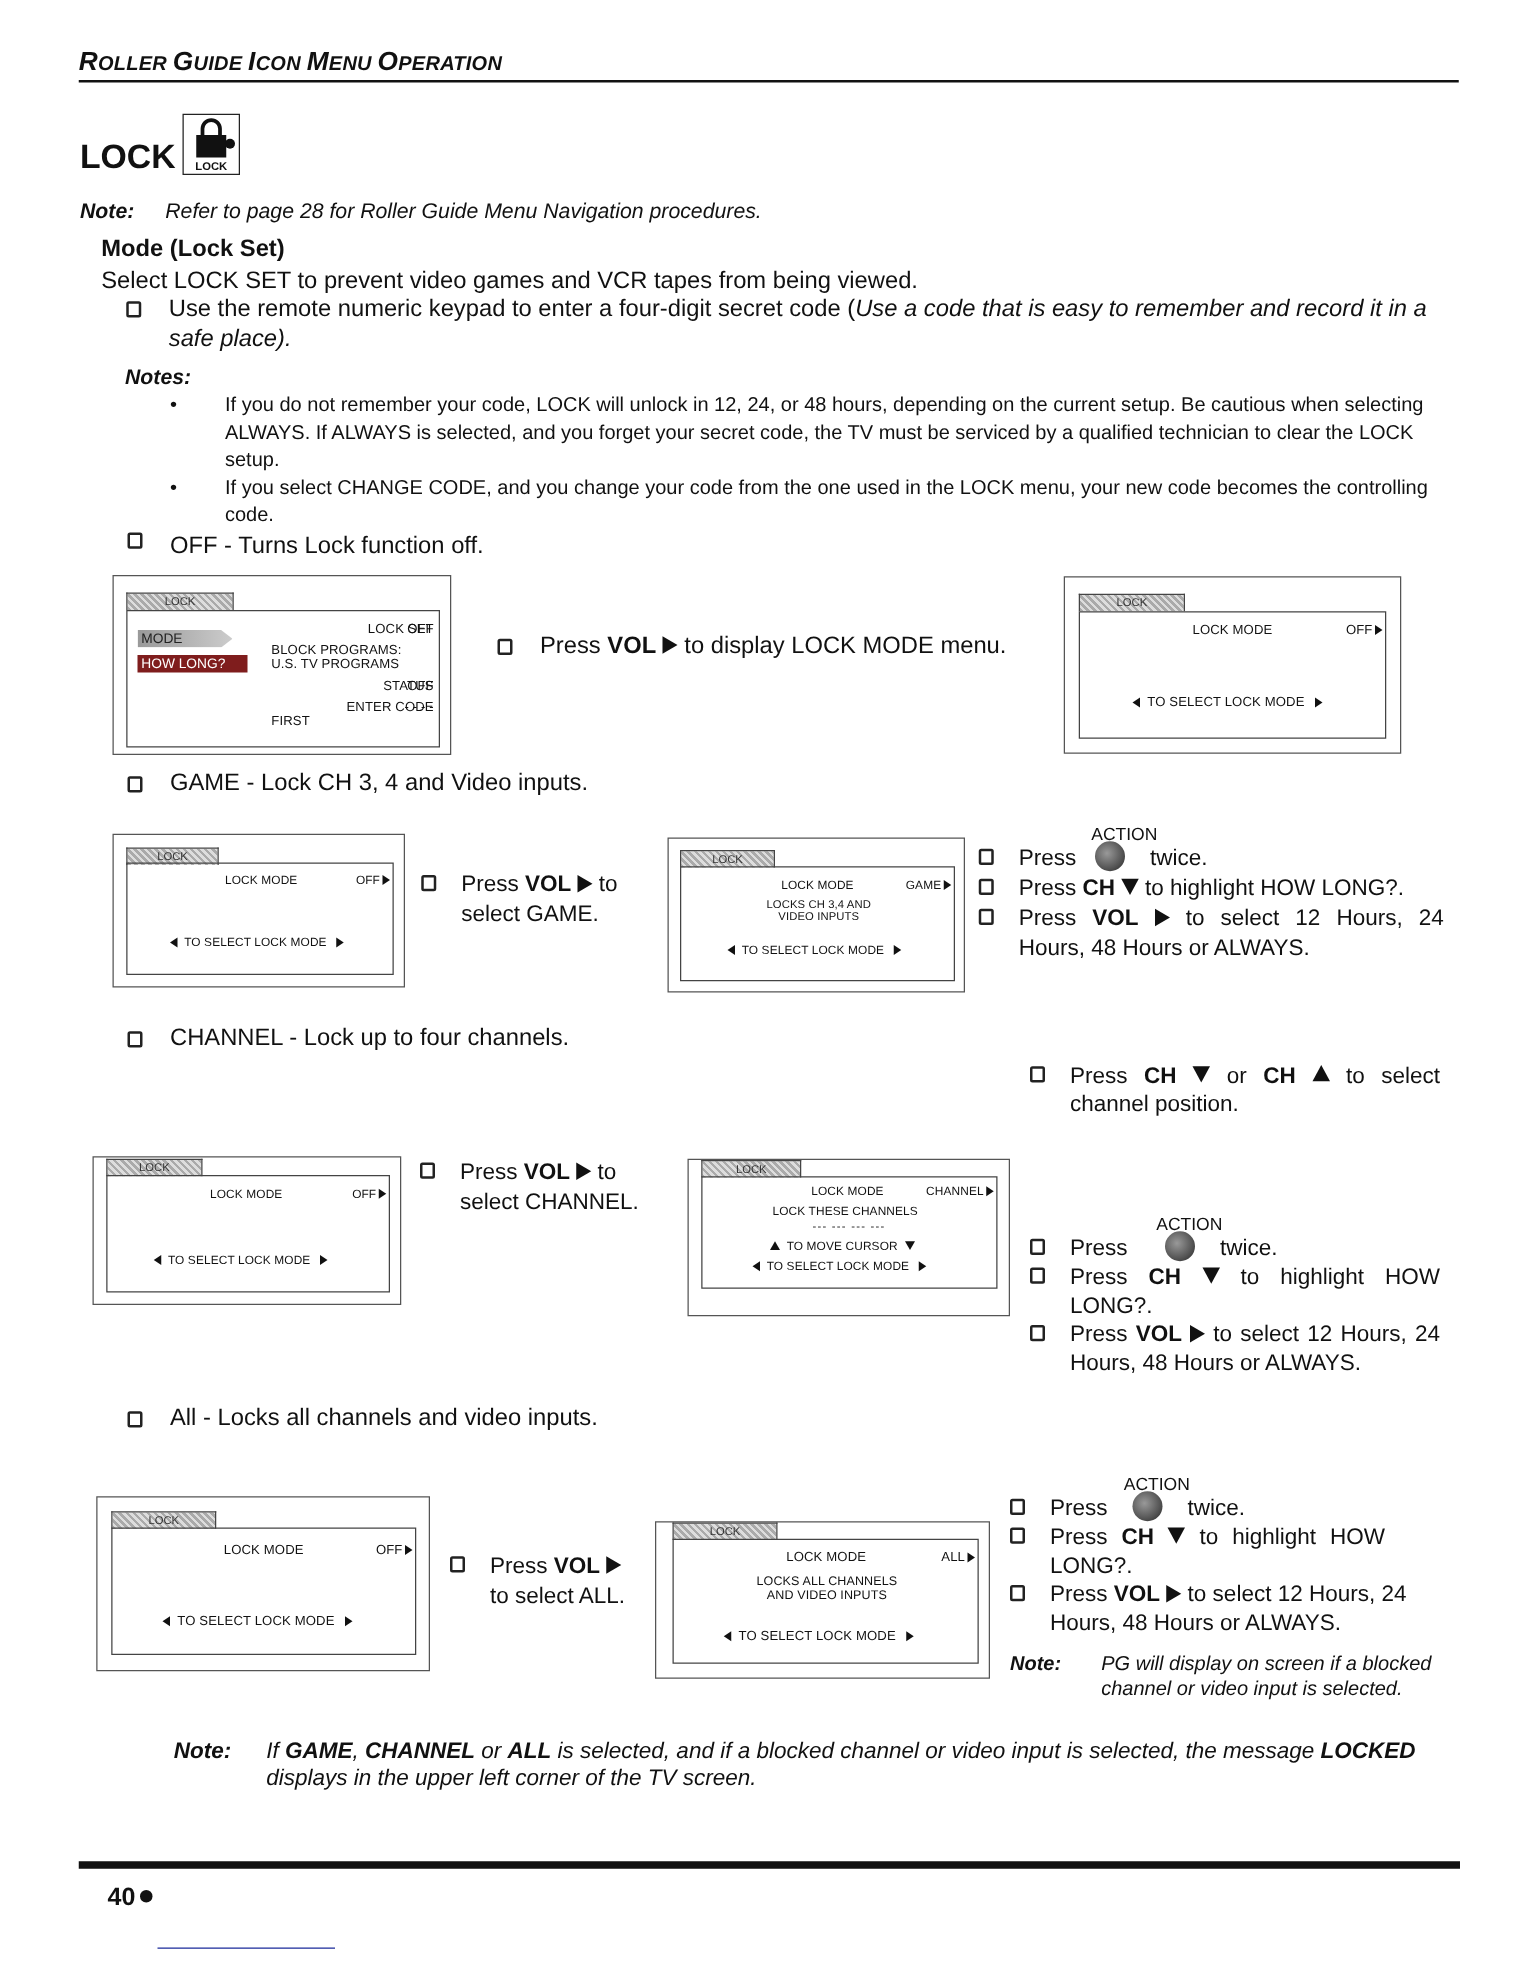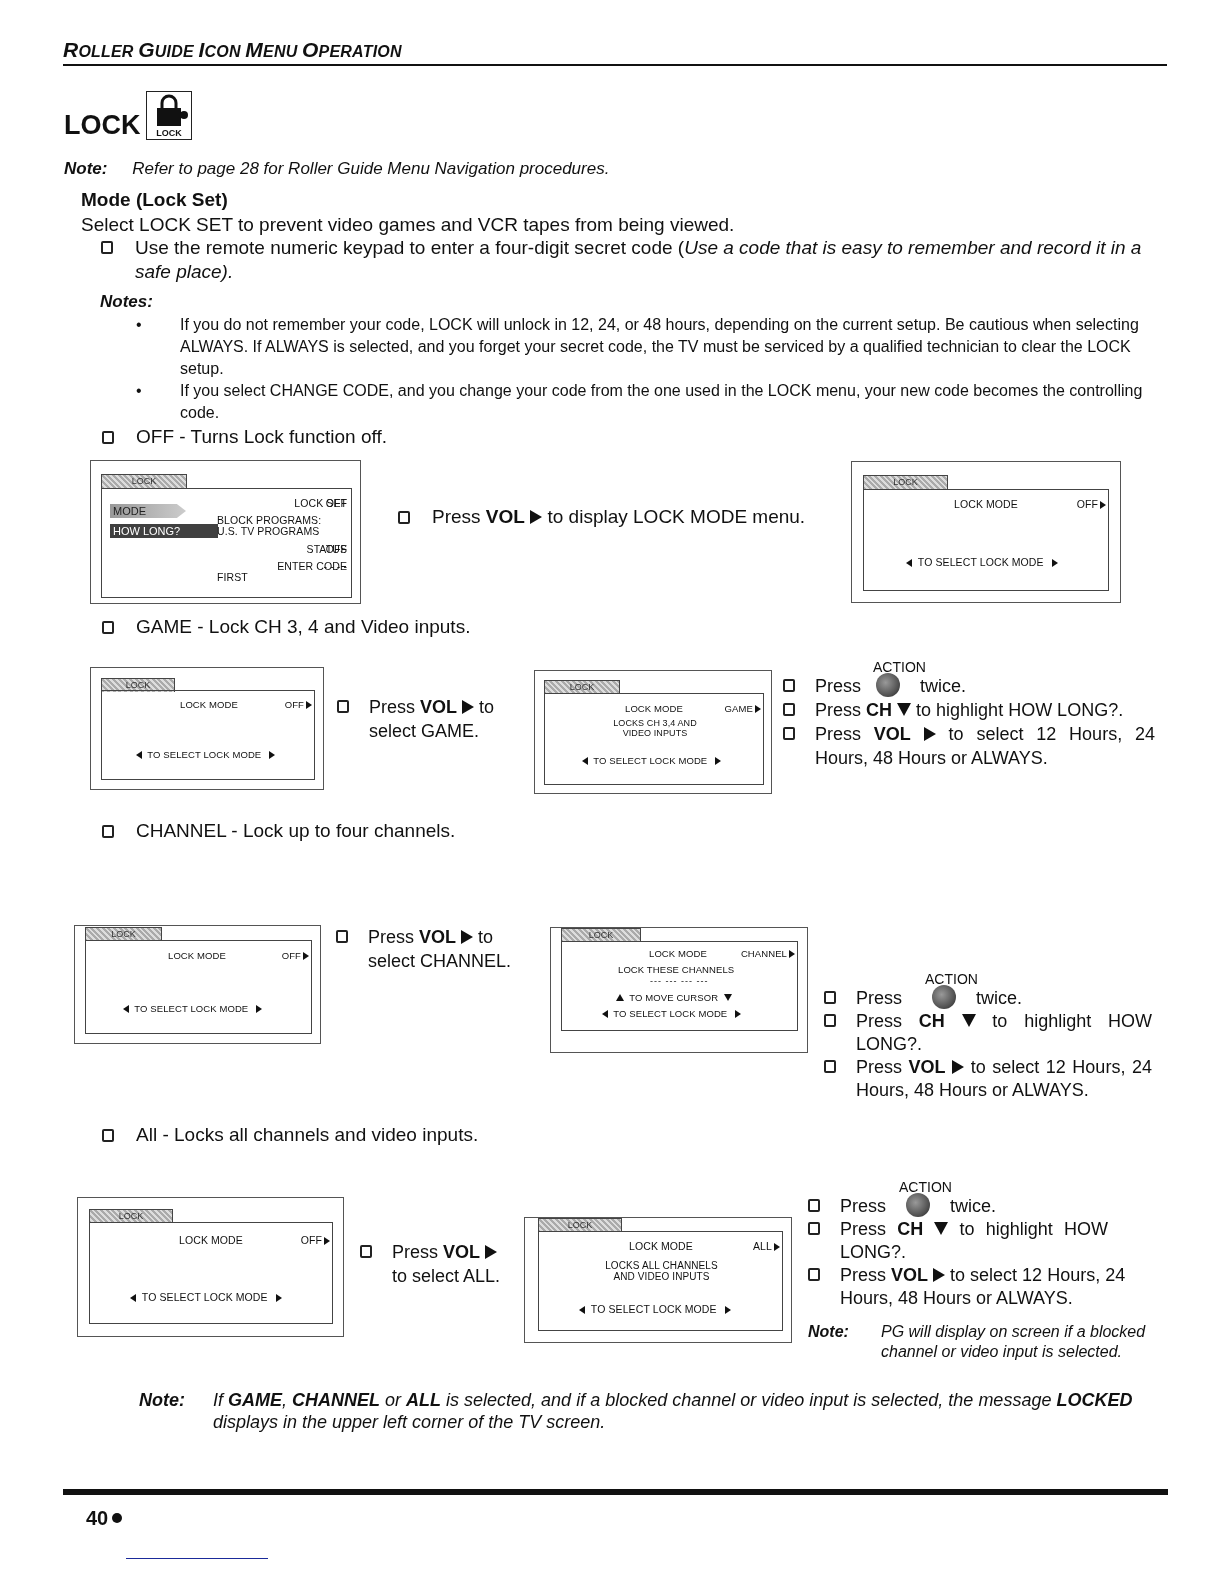--- a/index.html
+++ b/index.html
@@ -41,22 +41,22 @@
   .action-btn { display: inline-block; width: 24px; height: 24px; border-radius: 50%;
                 background: radial-gradient(circle at 40% 40%, #999 0, #555 60%, #222 100%); vertical-align: -5px; }
   .action-lbl { position: absolute; font-size: 14px; font-weight: normal; }
   .instr { position: absolute; font-size: 18px; line-height: 24px; }
   .instr .line { display: flex; gap: 20px; align-items: baseline; }
   .instr .line .txt { flex: 1; }
   .justify { text-align: justify; text-align-last: left; }
   .menu-item-mode { position: absolute; left: 18px; top: 42px; width: 76px; height: 14px; font-size: 11px; line-height: 14px;
                     background: linear-gradient(90deg, #999, #ccc); color: #222; padding-left: 3px; box-sizing: border-box;
                     clip-path: polygon(0 0, 88% 0, 100% 50%, 88% 100%, 0 100%); }
-  .menu-item-howlong { position: absolute; left: 18px; top: 62px; width: 108px; height: 14px; font-size: 11px; line-height: 14px;
-                       background: #404040; color: #fff; padding-left: 3px; box-sizing: border-box; }
+  .menu-item-howlong { position: absolute; left: 18px; top: 62px; width: 88px; height: 14px; font-size: 11px; line-height: 14px;
+                       background: #7f1d1d; color: #fff; padding-left: 3px; box-sizing: border-box; }
   .footer-rule { left: 63px; top: 1489px; width: 1105px; height: 6px; background: #111; }
   .page-num { left: 86px; top: 1507px; font-size: 20px; font-weight: bold; }
   .page-num .dot { display: inline-block; width: 10px; height: 10px; border-radius: 50%; background: #111; margin-left: 4px; vertical-align: 2px; }
   .blue-rule { left: 126px; top: 1558px; width: 142px; height: 1px; background: #1a2a9a; }
 </style>
 </head>
 <body>
 
 <div class="abs header-title">
   <span><span class="big">R</span><span class="sm">OLLER </span></span><span><span class="big">G</span><span class="sm">UIDE </span></span><span><span class="big">I</span><span class="sm">CON </span></span><span><span class="big">M</span><span class="sm">ENU </span></span><span><span class="big">O</span><span class="sm">PERATION</span></span>
@@ -86,21 +86,21 @@
 </div>
 <div class="abs note-lbl" style="left:100px;top:292px;font-size:17px;">Notes:</div>
 <div class="bullet" style="left:180px;top:314px;width:985px;">
   <span class="dot">•</span>
   <span>If you do not remember your code, LOCK will unlock in 12, 24, or 48 hours, depending on the current setup. Be cautious when selecting ALWAYS. If ALWAYS is selected, and you forget your secret code, the TV must be serviced by a qualified technician to clear the LOCK setup.</span>
 </div>
 <div class="bullet" style="left:180px;top:380px;width:985px;">
   <span class="dot">•</span>
   <span>If you select CHANGE CODE, and you change your code from the one used in the LOCK menu, your new code becomes the controlling code.</span>
 </div>
-<div class="abs" style="left:102px;top:426px;font-size:19px;display:flex;gap:22px;align-items:center;">
+<div class="abs" style="left:102px;top:426px;font-size:19px;display:flex;gap:22px;align-items:flex-start;">
   <span class="box"></span>
   <span>OFF - Turns Lock function off.</span>
 </div>
 
 <div class="screen" style="left:90px;top:460px;width:271px;height:144px;">
   <div class="tab" style="left:10px;top:13px;width:86px;">LOCK</div>
   <div class="inner" style="left:10px;top:27px;width:251px;height:110px;">
     <div class="menu-item-mode" style="top:15px;left:8px">MODE</div>
     <div class="menu-item-howlong" style="top:35px;left:8px">HOW LONG?</div>
     <div class="scr-text" style="left:115px;top:8px;width:130px;"><span>LOCK SET</span><span style="position:absolute;right:0">OFF</span></div>
@@ -200,20 +200,24 @@
     <div class="scr-text" style="left:87px;top:6px;font-size:9.5px;">LOCK MODE</div>
     <div class="scr-text" style="right:2px;top:6px;font-size:9.5px;"><span>CHANNEL</span><span class="tri-r"></span></div>
     <div class="scr-text" style="left:56px;top:22px;font-size:9.5px;">LOCK THESE CHANNELS</div>
     <div class="scr-text" style="left:88px;top:34px;font-size:9px;letter-spacing:1px;">--- --- --- ---</div>
     <div class="scr-text" style="left:54px;top:50px;font-size:9.5px;"><span class="tri-u"></span>&nbsp; <span>TO MOVE CURSOR</span> &nbsp;<span class="tri-d"></span></div>
     <div class="scr-text" style="left:40px;top:66px;font-size:9.5px;"><span class="tri-l"></span>&nbsp; <span>TO SELECT LOCK MODE</span> &nbsp;<span class="tri-r"></span></div>
   </div>
 </div>
 
 <div class="instr" style="left:824px;top:849px;width:328px;line-height:23px;">
+  <div class="line">
+      <span class="box" style="margin-top:4px"></span>
+      <span class="txt justify"><span>Press</span> <span class="b">CH</span> <span class="btri-d"></span> <span>or</span> <span class="b">CH</span> <span class="btri-u"></span> <span>to select channel position.</span></span>
+    </div>
 </div>
 <div class="action-lbl" style="left:925px;top:971px;">ACTION</div>
 <div class="instr" style="left:824px;top:985px;width:328px;line-height:23px;">
   <div class="line">
       <span class="box" style="margin-top:4px"></span>
       <span class="txt"><span>Press</span> &nbsp;&nbsp;&nbsp;&nbsp;&nbsp;<span class="action-btn"></span>&nbsp;&nbsp;&nbsp; <span>twice.</span></span>
     </div>
   <div class="line">
       <span class="box" style="margin-top:4px"></span>
       <span class="txt justify"><span>Press</span> <span class="b">CH</span> <span class="btri-d"></span> <span>to highlight HOW LONG?.</span></span>

